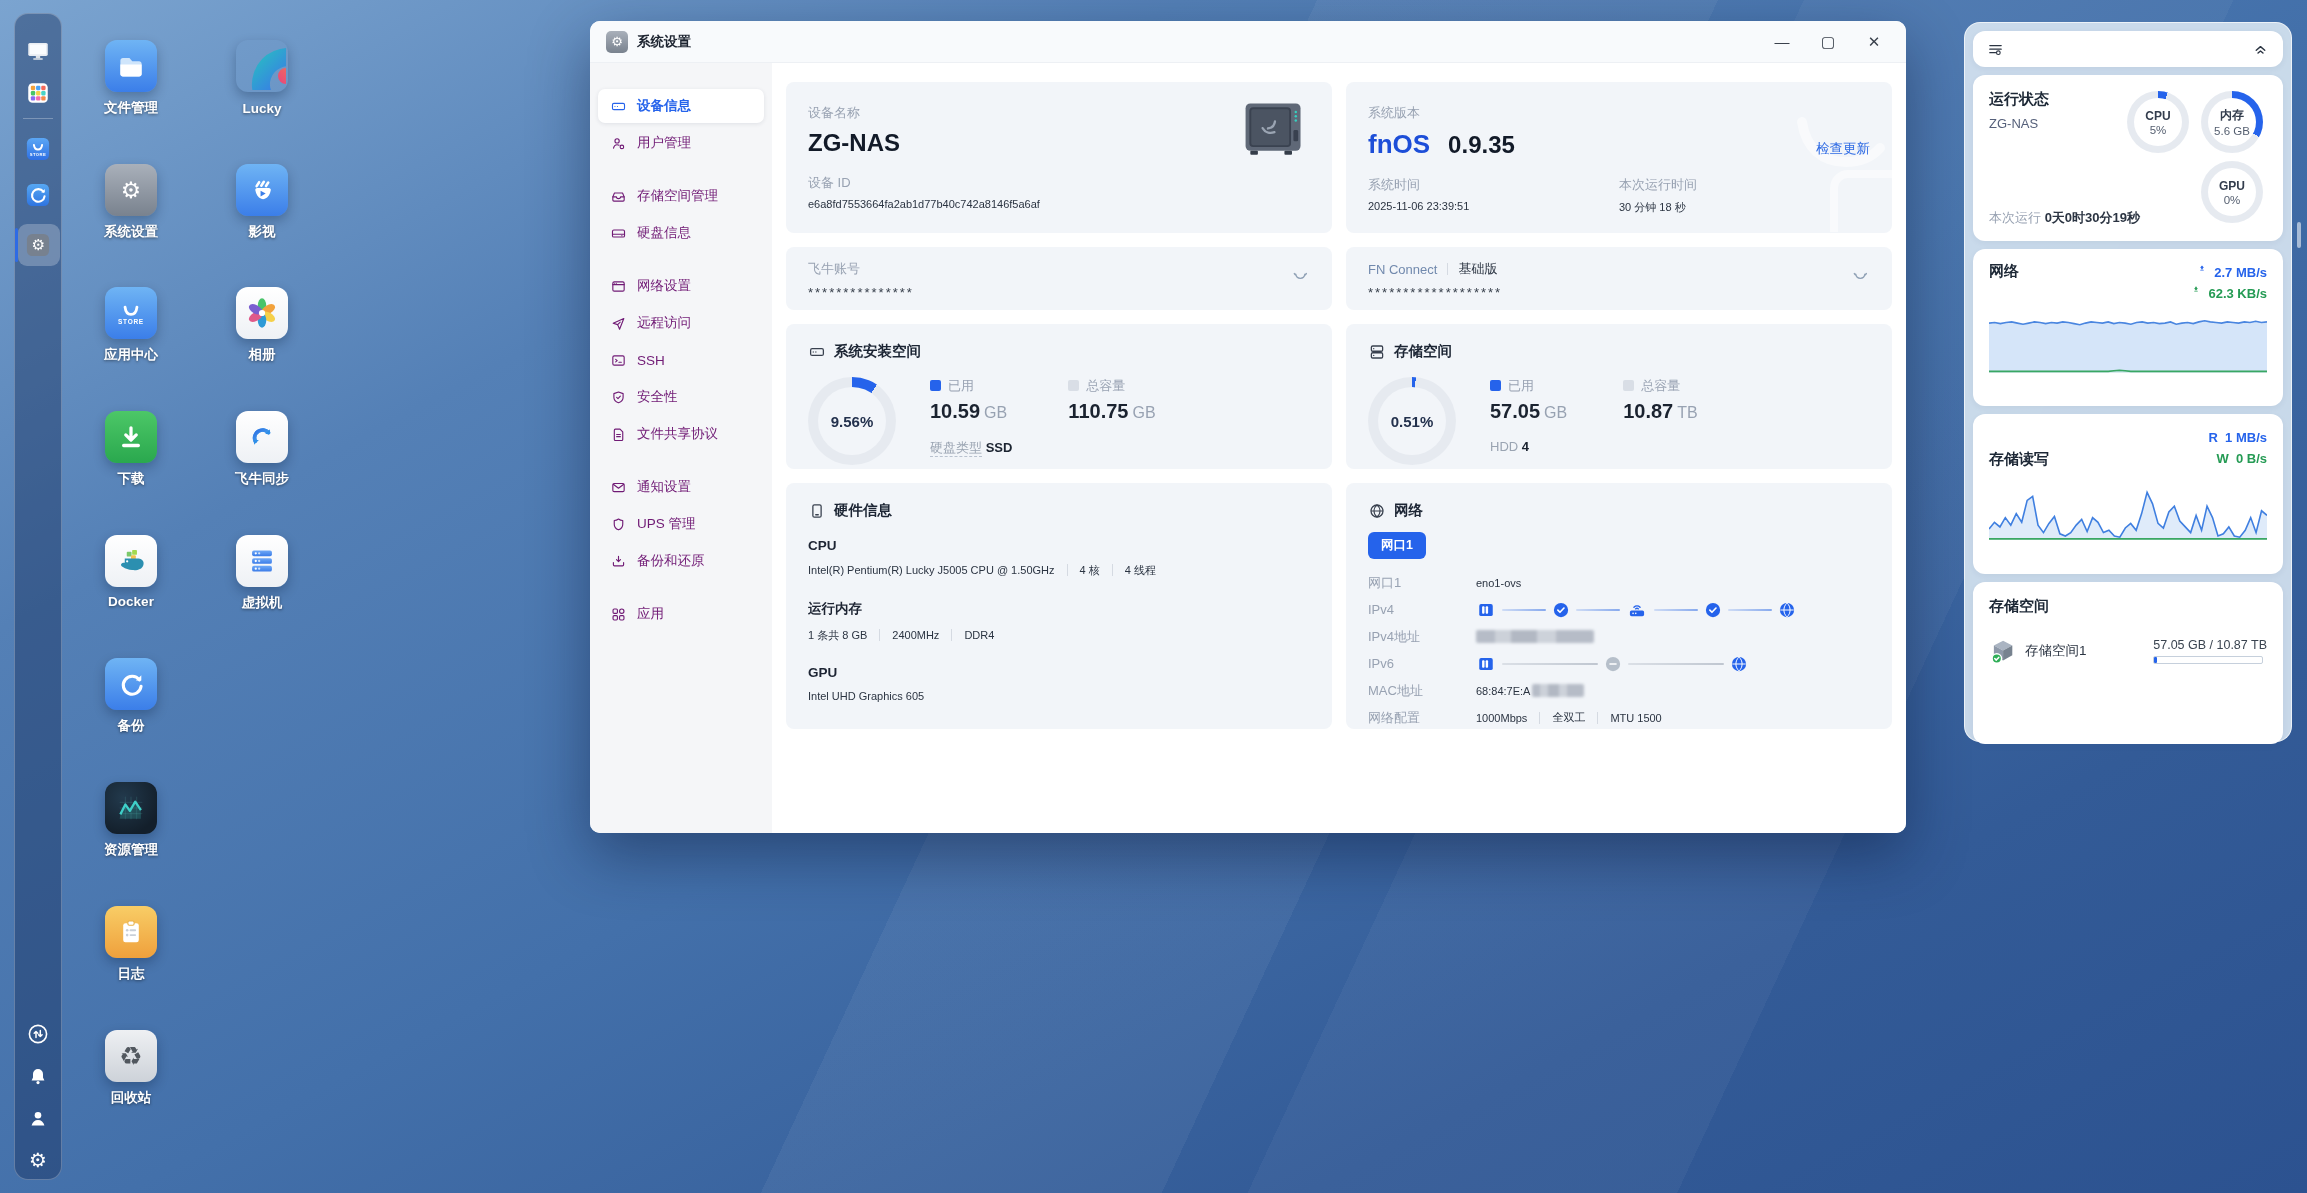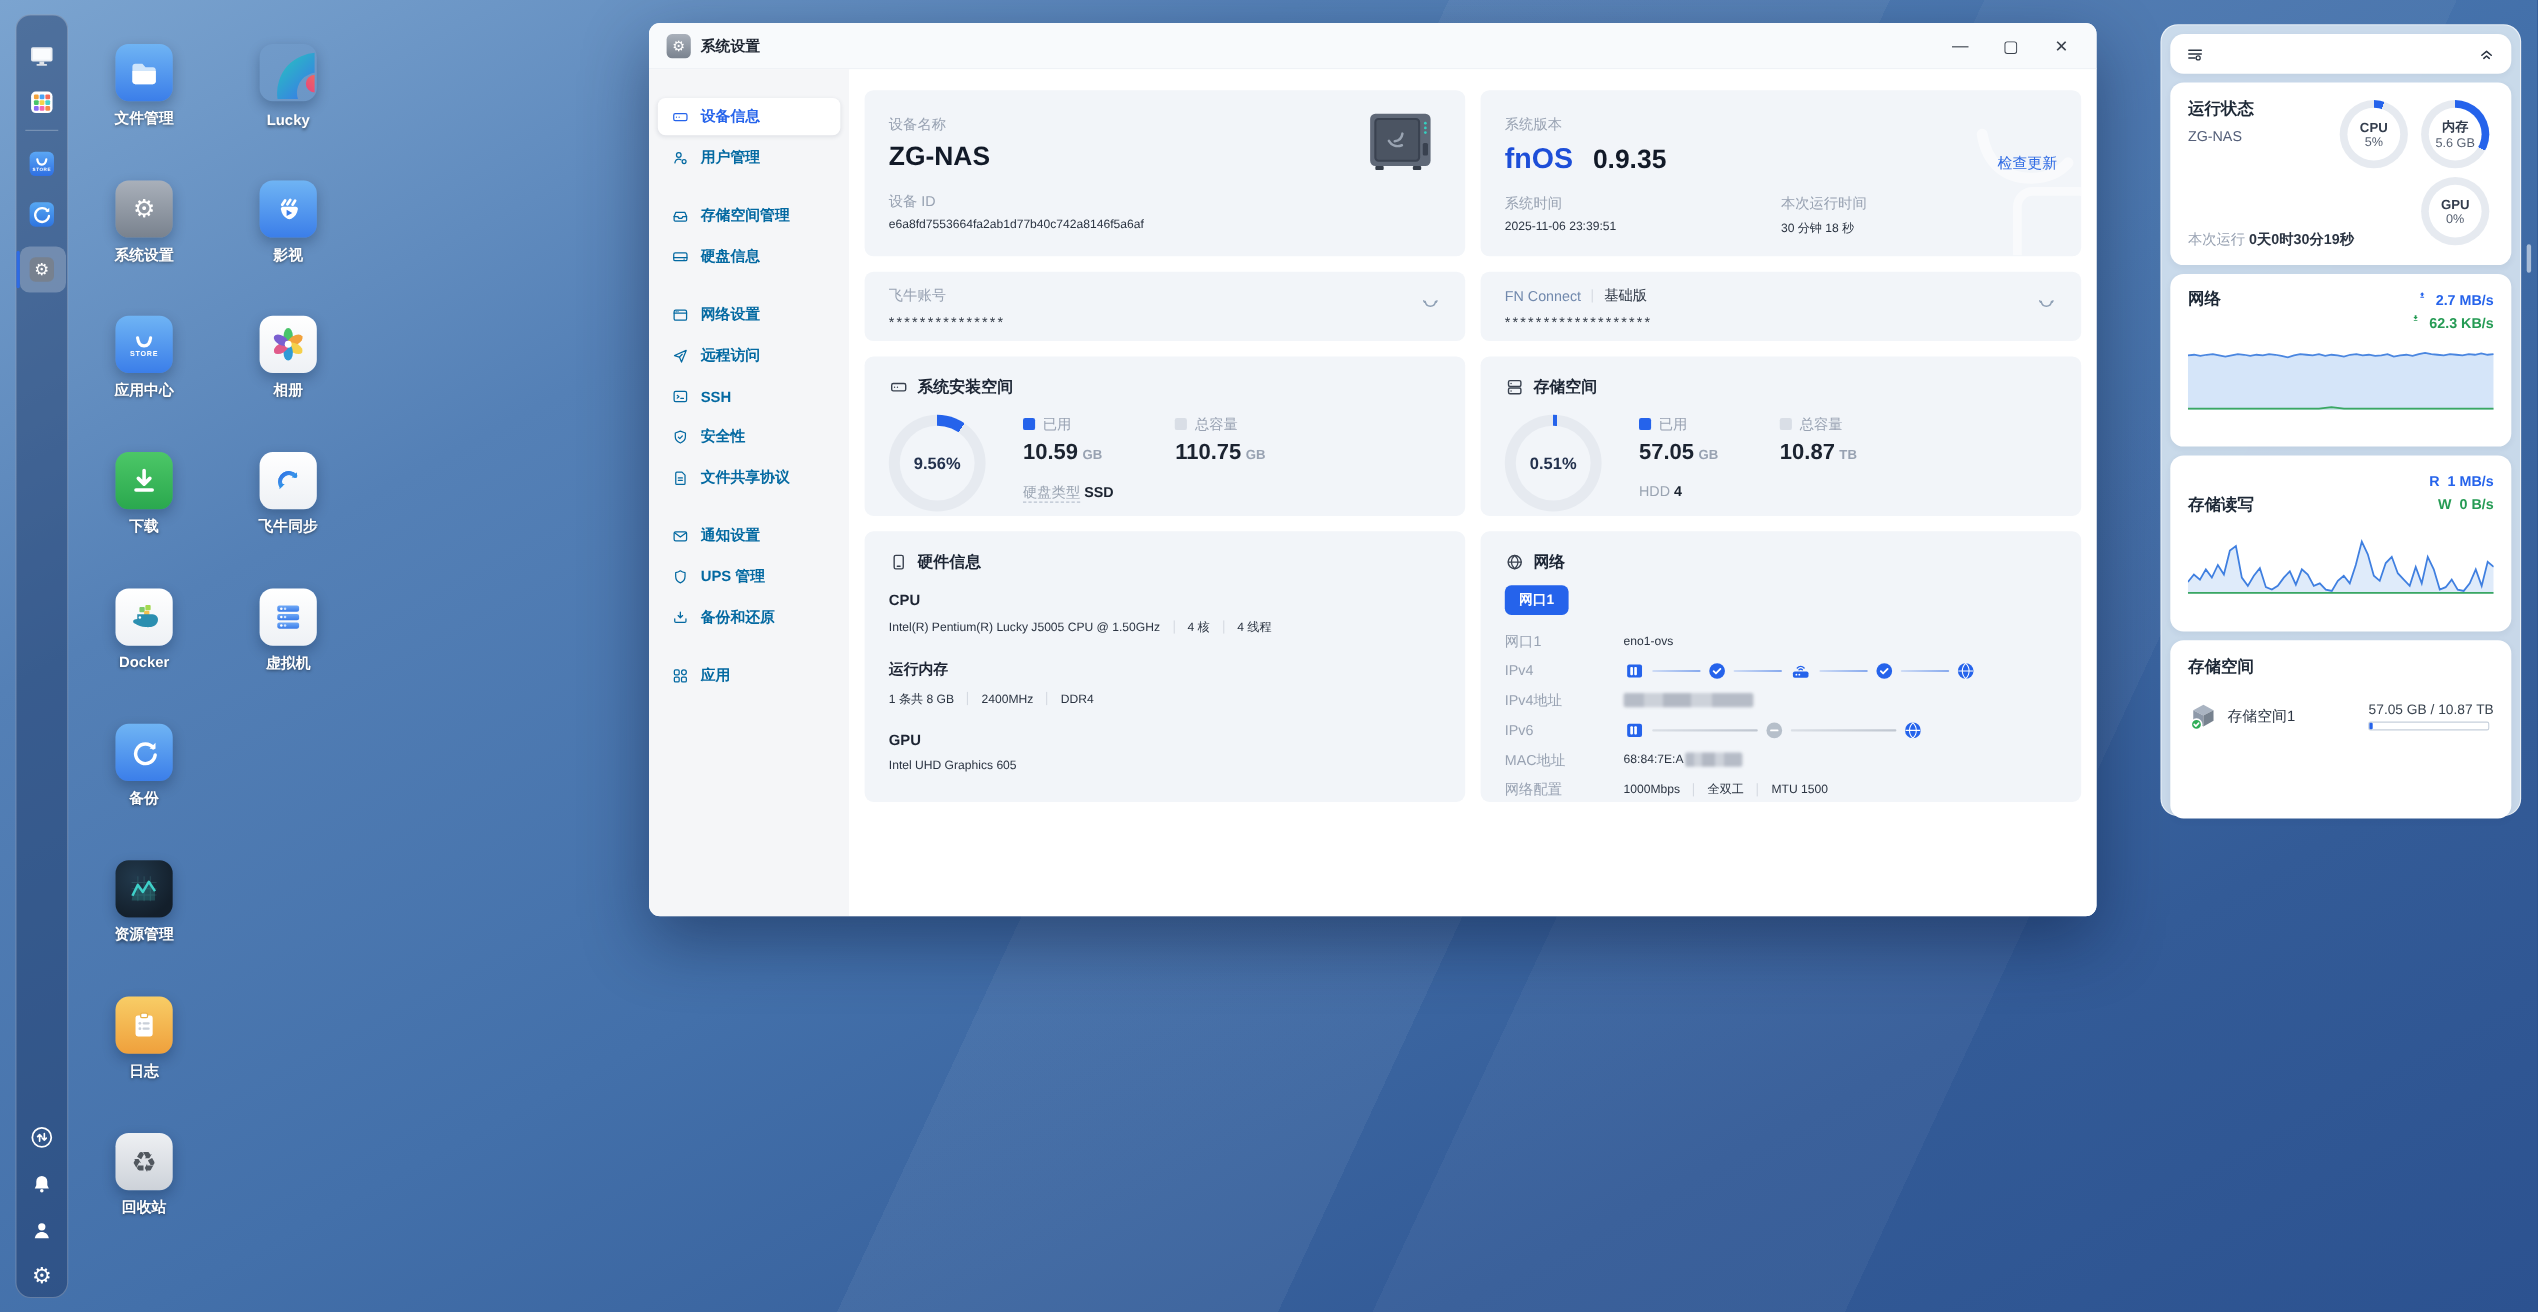--- a/index.html
+++ b/index.html
@@ -38,38 +38,38 @@
   .titlebar{position:absolute;left:0;top:0;right:0;height:42px;background:#f8fafc;border-bottom:1px solid #edf0f4;
     display:flex;align-items:center;padding:0 16px;}
   .app-badge{width:22px;height:22px;border-radius:5px;background:linear-gradient(180deg,#a9b0ba,#79828e);
     display:flex;align-items:center;justify-content:center;margin-right:9px;font-size:13px;}
   .win-title{font-size:13.5px;font-weight:bold;color:#1d2430;}
   .win-controls{margin-left:auto;display:flex;align-items:center;gap:14px;}
   .wc{width:32px;height:28px;display:flex;align-items:center;justify-content:center;font-size:15px;color:#3a414c;cursor:pointer;}
   
   .sidebar{position:absolute;left:0;top:42px;bottom:0;width:182px;background:#f5f6f8;padding:26px 8px 0 8px;}
   .side-item{display:flex;align-items:center;gap:10px;height:34px;margin-bottom:3px;padding:0 12px;border-radius:7px;
-    font-size:13.5px;color:#0369a1;cursor:pointer;font-weight:bold;}
+    font-size:13.5px;color:#701a75;cursor:pointer;}
   .side-item svg{flex:0 0 auto;}
   .side-item.active{background:#fff;color:#2563eb;font-weight:bold;box-shadow:0 1px 4px rgba(30,40,70,.10);}
   .side-gap{height:16px;}
   
   .content{position:absolute;left:182px;top:42px;right:0;bottom:0;background:#fff;}
   .card{position:absolute;background:#f2f5f9;border-radius:8px;}
   .lab{font-size:13px;color:#98a2b2;}
   .val{font-size:11px;color:#2b3442;}
   .card-h{display:flex;align-items:center;gap:8px;font-size:14.5px;font-weight:bold;color:#1c2534;}
   .donut-row{display:flex;align-items:flex-start;margin-top:16px;}
   .ring{position:relative;border-radius:50%;background:#dfe3ea;}
   .ring-hole{position:absolute;border-radius:50%;background:#f2f5f9;display:flex;flex-direction:column;
     align-items:center;justify-content:center;}
   .ring-hole.on-white{background:#fff;}
   .legend-sq{display:inline-block;width:11px;height:11px;border-radius:2px;margin-right:7px;vertical-align:-1px;}
   .big-num{font-size:20px;font-weight:bold;color:#1b2330;}
-  .unit{font-size:12px;color:#98a2b2;font-weight:bold;margin-left:4px;}
+  .unit{font-size:16px;color:#98a2b2;font-weight:normal;margin-left:4px;}
   .divider-v{display:inline-block;width:1px;height:12px;background:#d5dae2;margin:0 12px;vertical-align:-2px;}
   .hw-label{font-size:13.5px;font-weight:bold;color:#1d2433;margin-bottom:10px;}
   .net-row{display:flex;align-items:center;height:27px;font-size:13px;}
   .net-lab{width:108px;color:#98a2b2;flex:0 0 auto;}
   .net-line{height:2px;width:44px;border-radius:1px;background:linear-gradient(90deg,rgba(47,107,228,.18),rgba(47,107,228,.55));margin:0 6px;}
   .net-line.gray{background:linear-gradient(90deg,rgba(150,160,175,.25),rgba(150,160,175,.55));width:96px;}
   .masked-block{display:inline-block;height:13px;border-radius:2px;filter:blur(1.6px);
     background:linear-gradient(90deg,#b6bcc7 0 16%,#ccd1d9 16% 30%,#b2b8c3 30% 52%,#cdd2da 52% 68%,#b6bcc7 68% 100%);vertical-align:-2px;}
   .tab-btn{display:inline-block;background:#2563eb;color:#fff;font-size:12.5px;font-weight:bold;
     padding:5px 13px;border-radius:6px;cursor:pointer;}

